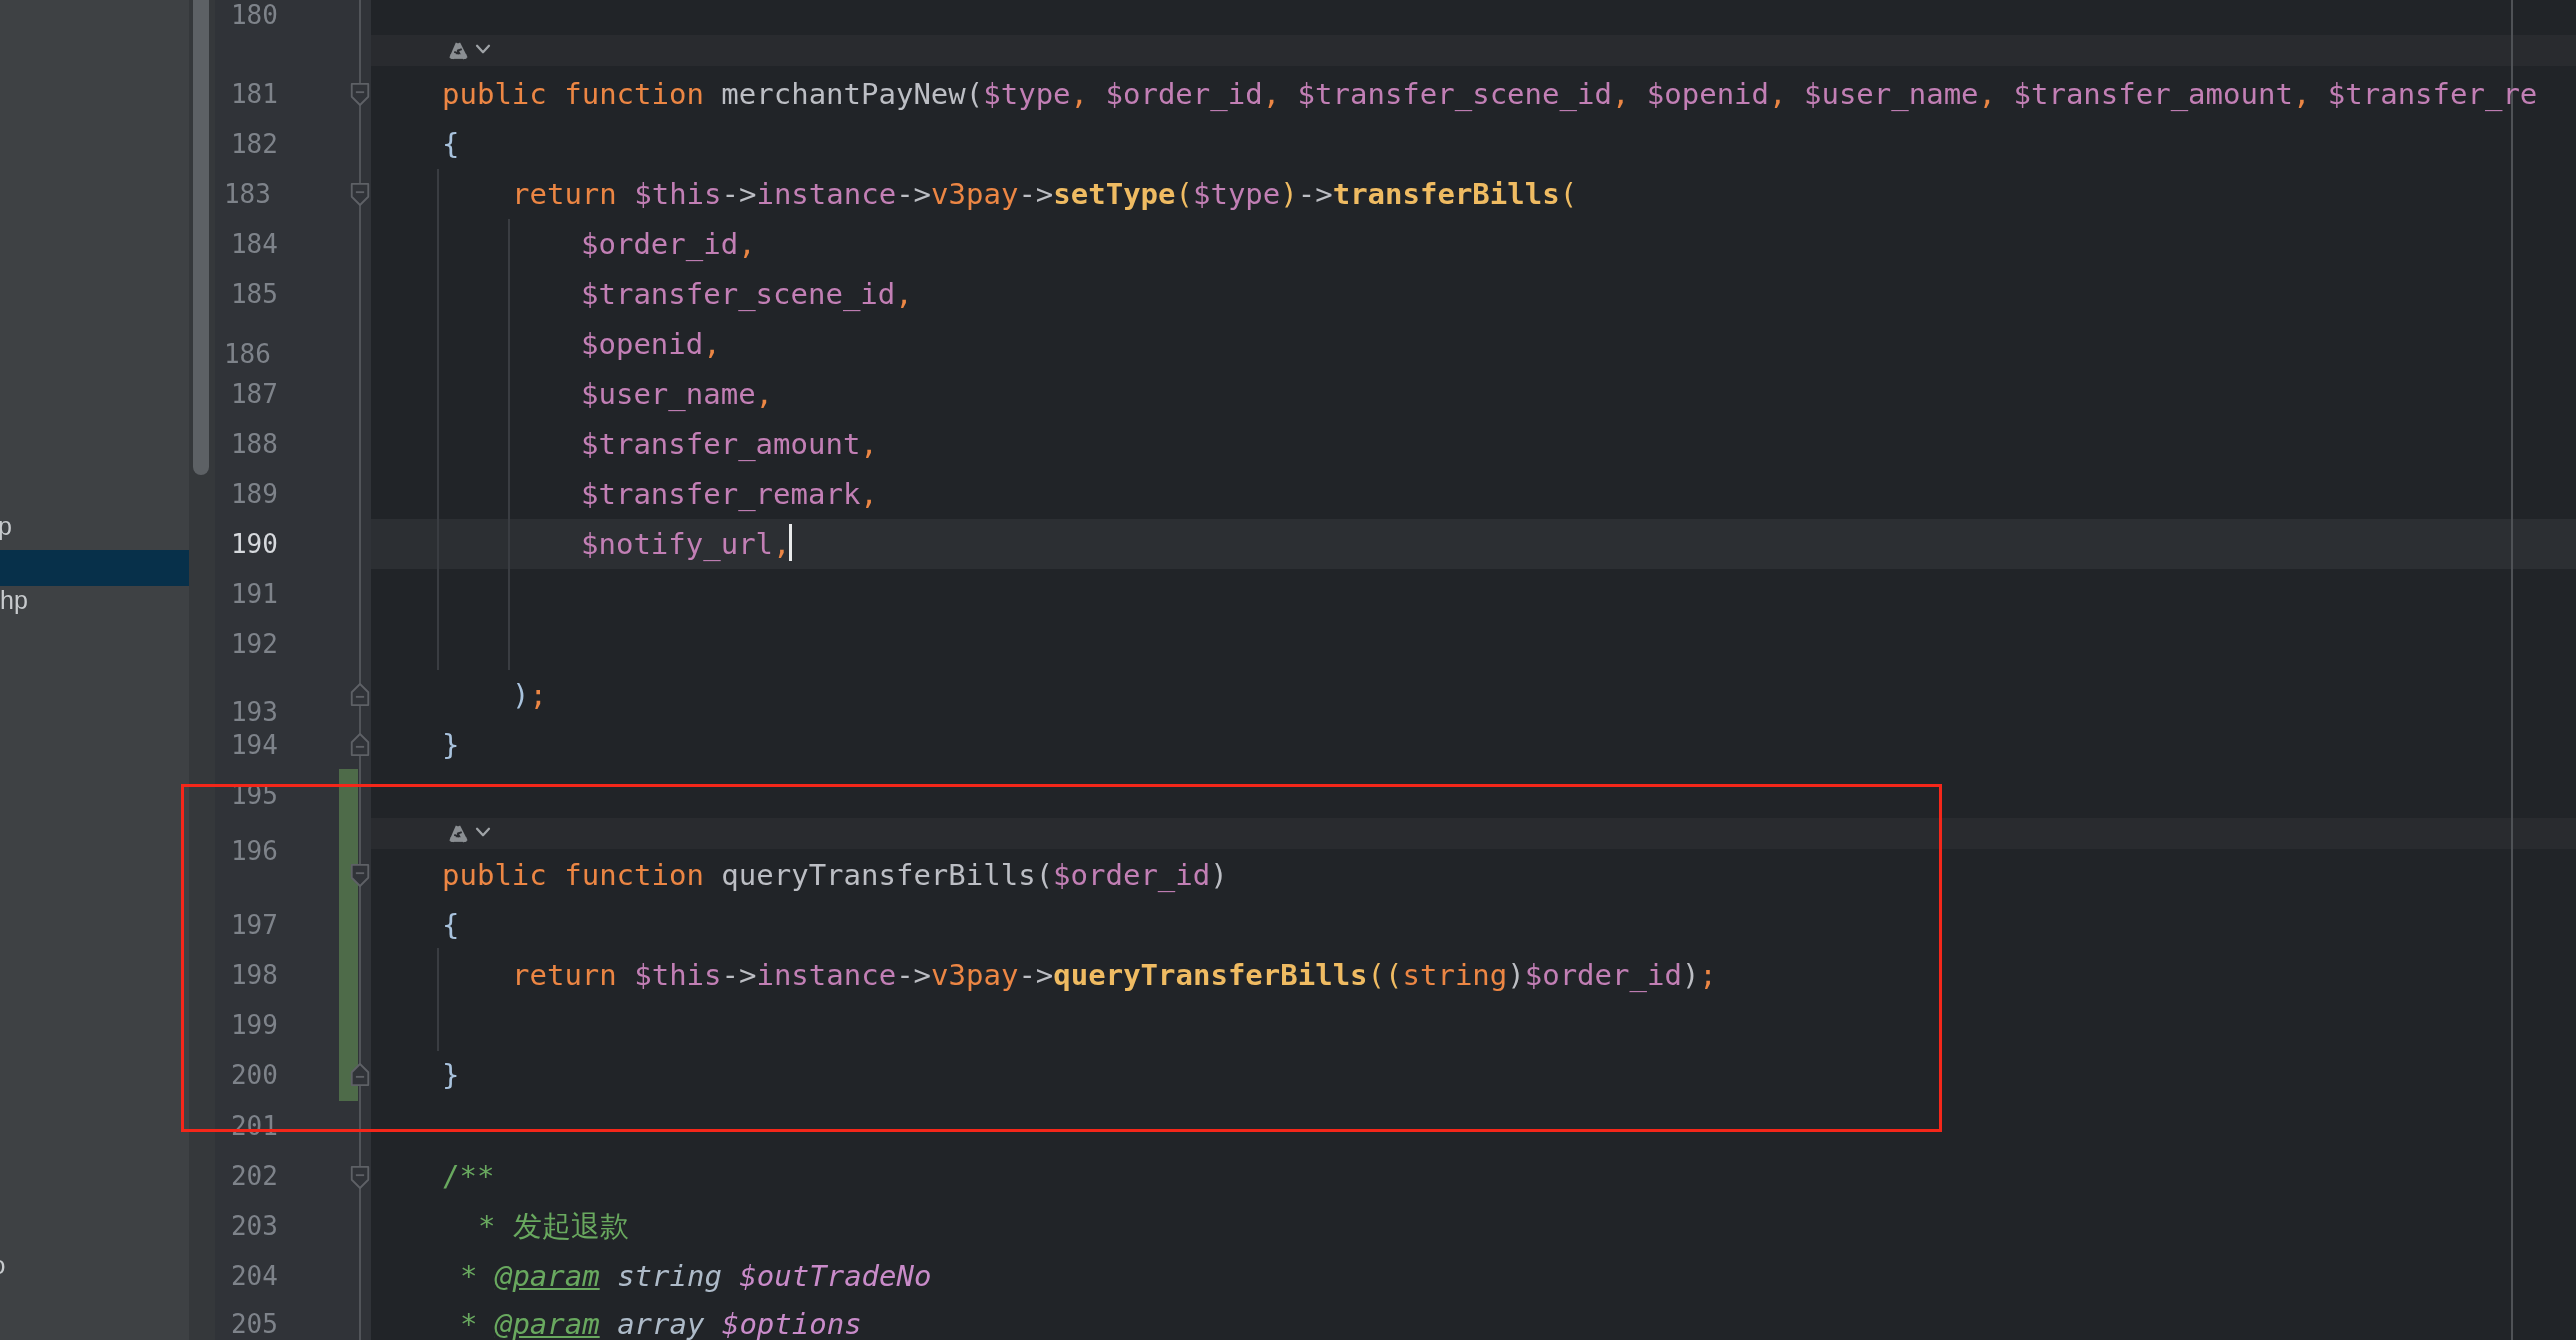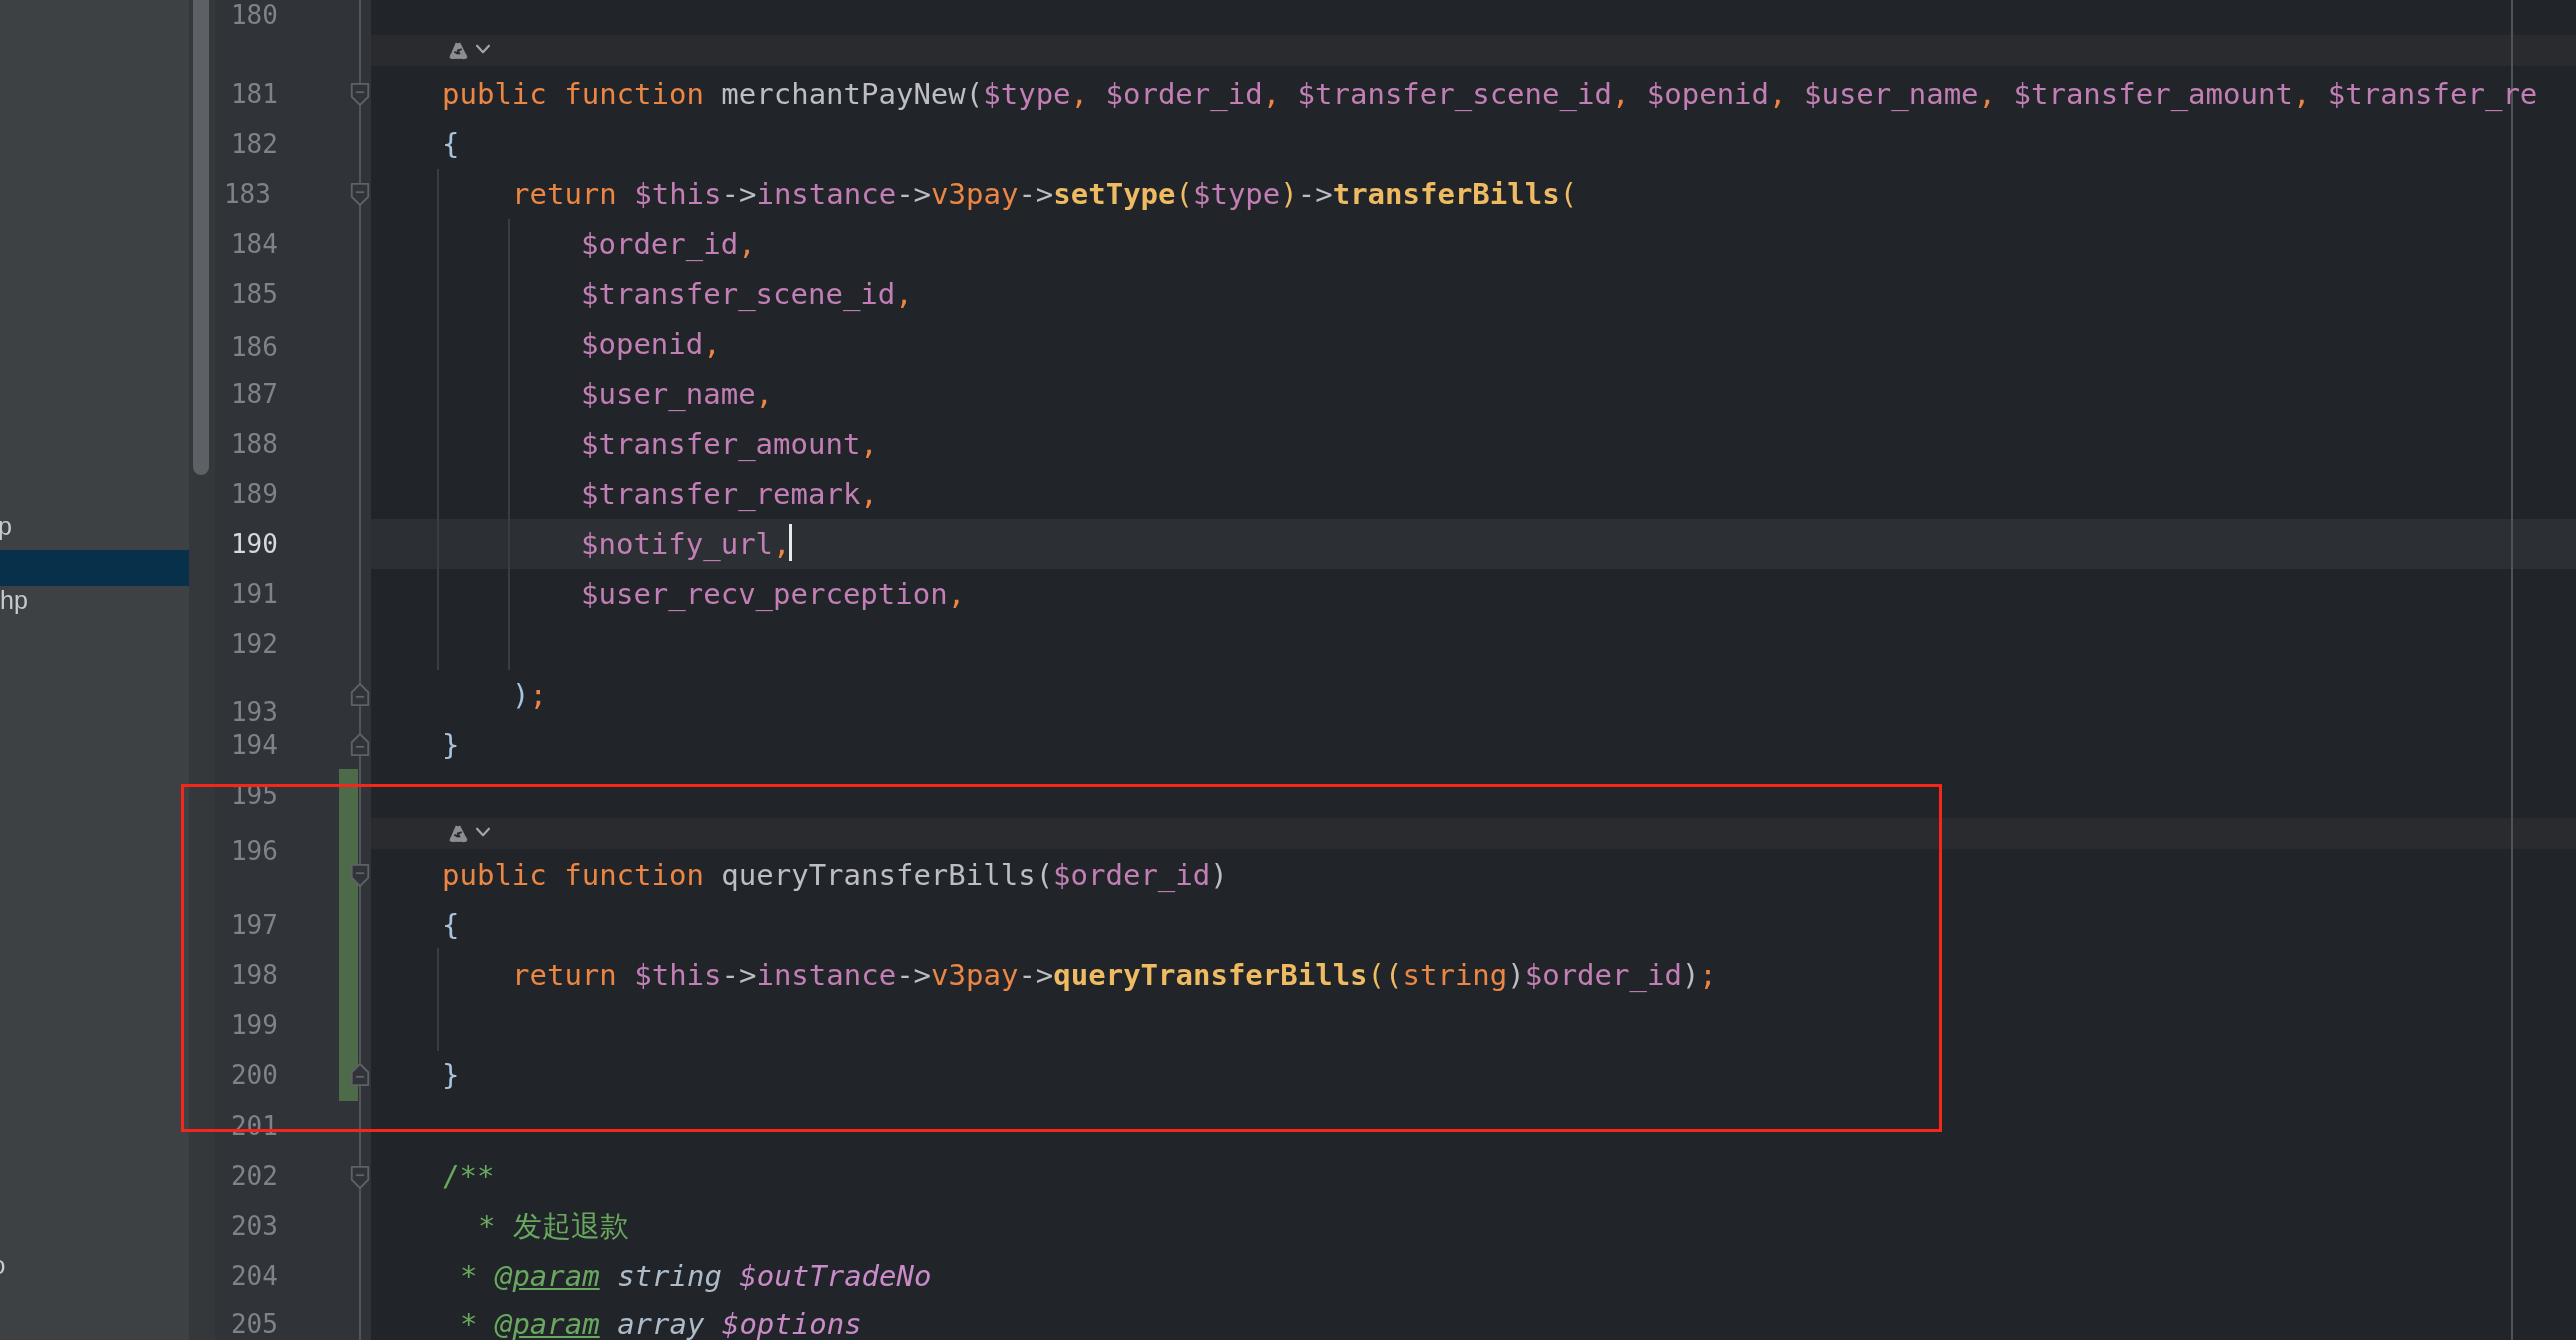--- a/index.html
+++ b/index.html
@@ -63,21 +63,21 @@
       <div class="abs gnum" style="top: 119px;">182</div>
       <div class="abs gnum" style="top: 169px; text-align: center;">183</div>
       <div class="abs fold" style="top: 181px;">
         <svg width="22" height="26" viewBox="0 0 24 28" class="icn">
           <polygon points="3,3 21,3 21,17 12,26 3,17" fill="#303338" stroke="#5E6166" stroke-width="2" stroke-linejoin="round"></polygon>
           <line x1="7.5" y1="12" x2="16.5" y2="12" stroke="#5E6166" stroke-width="2"></line>
         </svg>
       </div>
       <div class="abs gnum" style="top: 219px;">184</div>
       <div class="abs gnum" style="top: 269px;">185</div>
-      <div class="abs gnum" style="top: 322px;">186</div>
+      <div class="abs gnum" style="top: 329px; text-align: center;">186</div>
       <div class="abs gnum" style="top: 369px;">187</div>
       <div class="abs gnum" style="top: 419px;">188</div>
       <div class="abs gnum" style="top: 469px;">189</div>
       <div class="abs gnum cur" style="top: 519px;">190</div>
       <div class="abs gnum" style="top: 569px;">191</div>
       <div class="abs gnum" style="top: 619px;">192</div>
       <div class="abs gnum" style="top: 687px;">193</div>
       <div class="abs fold" style="top: 682px;">
         <svg width="22" height="26" viewBox="0 0 24 28" class="icn">
           <polygon points="3,25 21,25 21,11 12,2 3,11" fill="#303338" stroke="#5E6166" stroke-width="2" stroke-linejoin="round"></polygon>
@@ -170,21 +170,20 @@
       <div class="abs cl" style="top: 69px; left: 71px;"><span class="tok-kw">public function </span><span class="tok-pln">merchantPayNew(</span><span class="tok-var">$type</span><span class="tok-pun">,</span><span class="tok-pln"> </span><span class="tok-var">$order_id</span><span class="tok-pun">,</span><span class="tok-pln"> </span><span class="tok-var">$transfer_scene_id</span><span class="tok-pun">,</span><span class="tok-pln"> </span><span class="tok-var">$openid</span><span class="tok-pun">,</span><span class="tok-pln"> </span><span class="tok-var">$user_name</span><span class="tok-pun">,</span><span class="tok-pln"> </span><span class="tok-var">$transfer_amount</span><span class="tok-pun">,</span><span class="tok-pln"> </span><span class="tok-var">$transfer_re</span></div>
       <div class="abs cl" style="top: 119px; left: 71px;"><span class="tok-brc">{</span></div>
       <div class="abs cl" style="top: 169px; left: 141px;"><span class="tok-kw">return </span><span class="tok-var">$this</span><span class="tok-pln">-&gt;</span><span class="tok-var">instance</span><span class="tok-pln">-&gt;</span><span class="tok-kw">v3pay</span><span class="tok-pln">-&gt;</span><span class="tok-fn">setType</span><span class="tok-fnp">(</span><span class="tok-var">$type</span><span class="tok-fnp">)</span><span class="tok-pln">-&gt;</span><span class="tok-fn">transferBills</span><span class="tok-fnp">(</span></div>
       <div class="abs cl" style="top: 219px; left: 210px;"><span class="tok-var">$order_id</span><span class="tok-pun">,</span></div>
       <div class="abs cl" style="top: 269px; left: 210px;"><span class="tok-var">$transfer_scene_id</span><span class="tok-pun">,</span></div>
       <div class="abs cl" style="top: 319px; left: 210px;"><span class="tok-var">$openid</span><span class="tok-pun">,</span></div>
       <div class="abs cl" style="top: 369px; left: 210px;"><span class="tok-var">$user_name</span><span class="tok-pun">,</span></div>
       <div class="abs cl" style="top: 469px; left: 210px;"><span class="tok-var">$transfer_remark</span><span class="tok-pun">,</span></div>
       <div class="abs cl" style="top: 419px; left: 210px;"><span class="tok-var">$transfer_amount</span><span class="tok-pun">,</span></div>
       <div class="abs cl" style="top: 519px; left: 210px;"><span class="tok-var">$notify_url</span><span class="tok-pun">,</span></div>
-      <div class="abs cl" style="top: 569px; left: 210px;"><span class="tok-var">$user_recv_perception</span><span class="tok-pun">,</span></div>
       <div class="abs cl" style="top: 670px; left: 141px;"><span class="tok-brc">)</span><span class="tok-pun">;</span></div>
       <div class="abs cl" style="top: 720px; left: 71px;"><span class="tok-brc">}</span></div>
       <div class="abs cl" style="top: 850px; left: 71px;"><span class="tok-kw">public function </span><span class="tok-pln">queryTransferBills(</span><span class="tok-var">$order_id</span><span class="tok-pln">)</span></div>
       <div class="abs cl" style="top: 900px; left: 71px;"><span class="tok-brc">{</span></div>
       <div class="abs cl" style="top: 950px; left: 141px;"><span class="tok-kw">return </span><span class="tok-var">$this</span><span class="tok-pln">-&gt;</span><span class="tok-var">instance</span><span class="tok-pln">-&gt;</span><span class="tok-kw">v3pay</span><span class="tok-pln">-&gt;</span><span class="tok-fn">queryTransferBills</span><span class="tok-fnp">((</span><span class="tok-kw">string</span><span class="tok-pln">)</span><span class="tok-var">$order_id</span><span class="tok-pln">)</span><span class="tok-pun">;</span></div>
       <div class="abs cl" style="top: 1050px; left: 71px;"><span class="tok-brc">}</span></div>
       <div class="abs cl" style="top: 1151px; left: 71px;"><span class="tok-cmt">/**</span></div>
       <div class="abs cl" style="top: 1201px; left: 107px;"><span class="tok-cmt">* 发起退款</span></div>
       <div class="abs cl" style="top: 1251px; left: 89px;"><span class="tok-cmt">* </span><span class="tok-tag">@param</span><span class="tok-cmt"> </span><span class="tok-typ">string </span><span class="tok-dvr">$outTradeNo</span></div>
       <div class="abs cl" style="top: 1299px; left: 89px;"><span class="tok-cmt">* </span><span class="tok-tag">@param</span><span class="tok-cmt"> </span><span class="tok-typ">array </span><span class="tok-dvr">$options</span></div>

